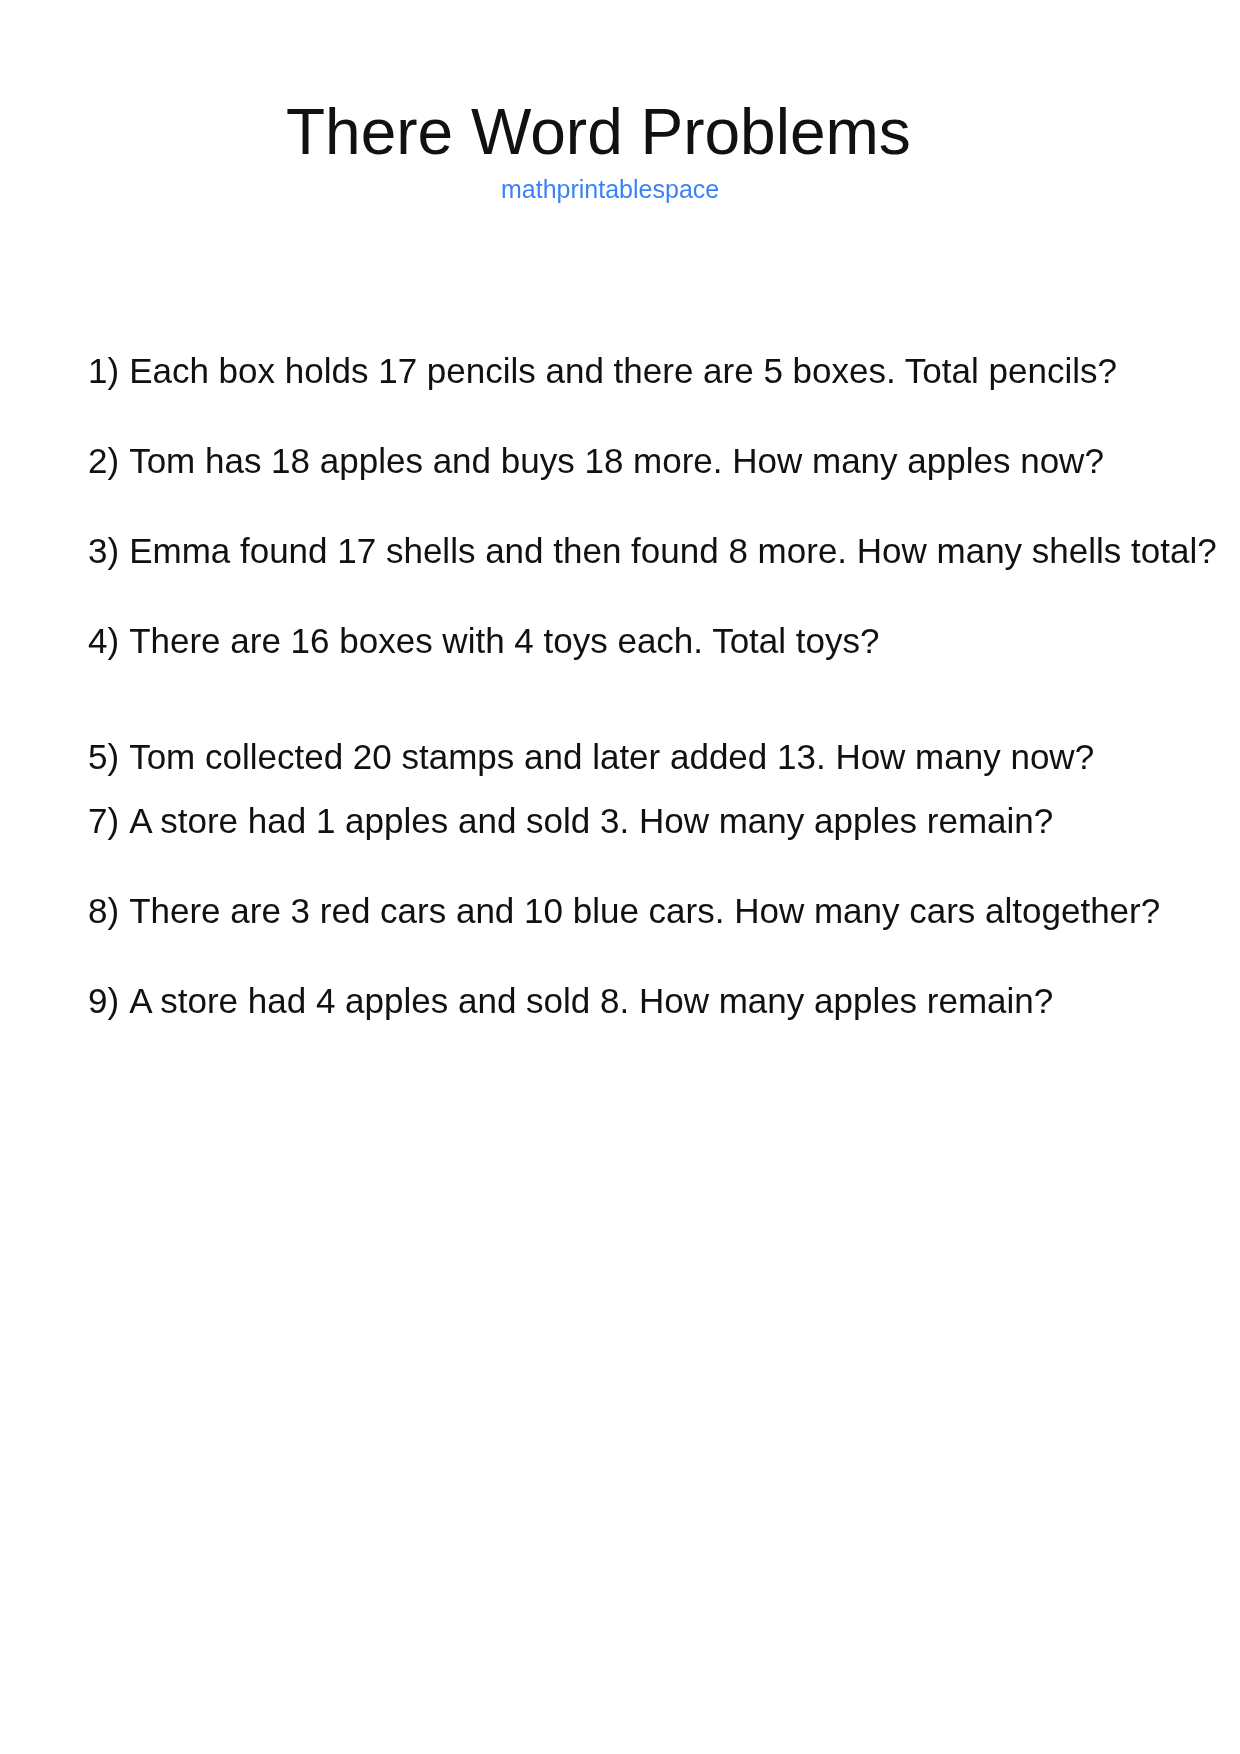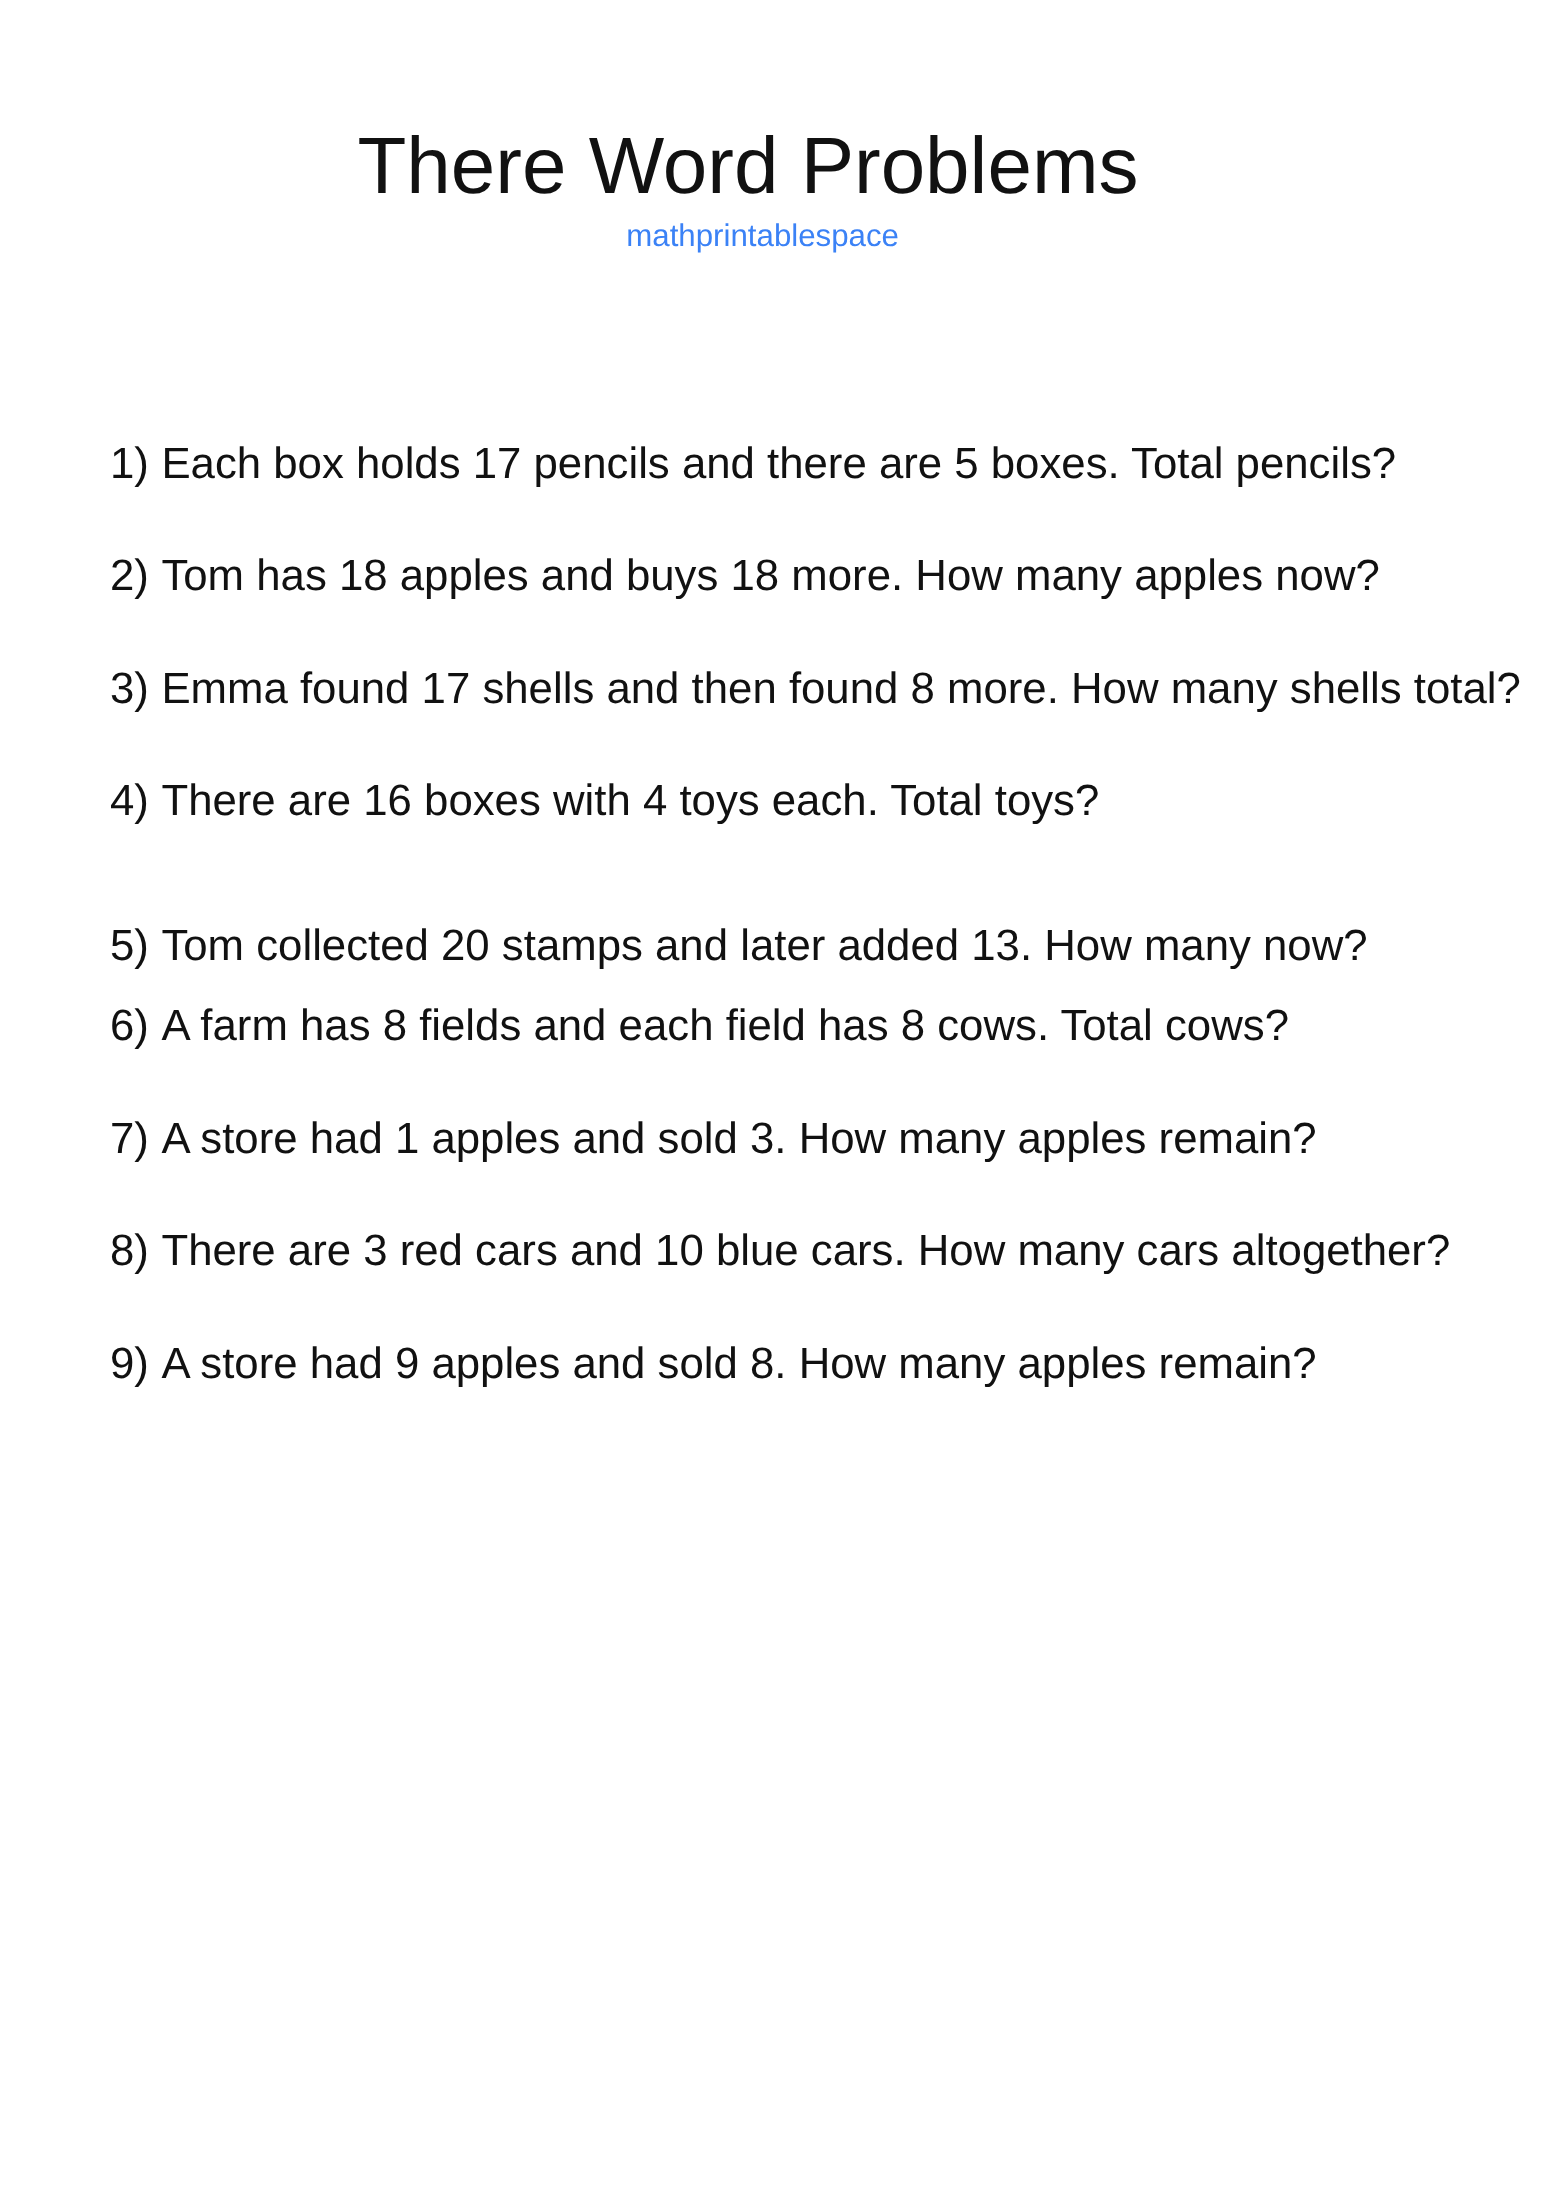--- a/index.html
+++ b/index.html
@@ -93,30 +93,27 @@
     </div>
 
     <div class="problem">
       <span class="num">4)</span><span>There are 16 boxes with 4 toys each. Total toys?</span>
     </div>
 
     <div class="problem">
       <span class="num">5)</span><span>Tom collected 20 stamps and later added 13. How many now?</span>
     </div>
 
-    <div class="problem">
-      <span class="num">6)</span><span>A farm has 8 fields and each field has 8 cows. Total cows?</span>
-    </div>
 
     <div class="problem">
       <span class="num">7)</span><span>A store had 1 apples and sold 3. How many apples remain?</span>
     </div>
 
     <div class="problem">
       <span class="num">8)</span><span>There are 3 red cars and 10 blue cars. How many cars altogether?</span>
     </div>
 
     <div class="problem">
-      <span class="num">9)</span><span>A store had 9 apples and sold 8. How many apples remain?</span>
+      <span class="num">9)</span><span>A store had 4 apples and sold 8. How many apples remain?</span>
     </div>
 
   </div>
 </div>
 
 </body></html>

